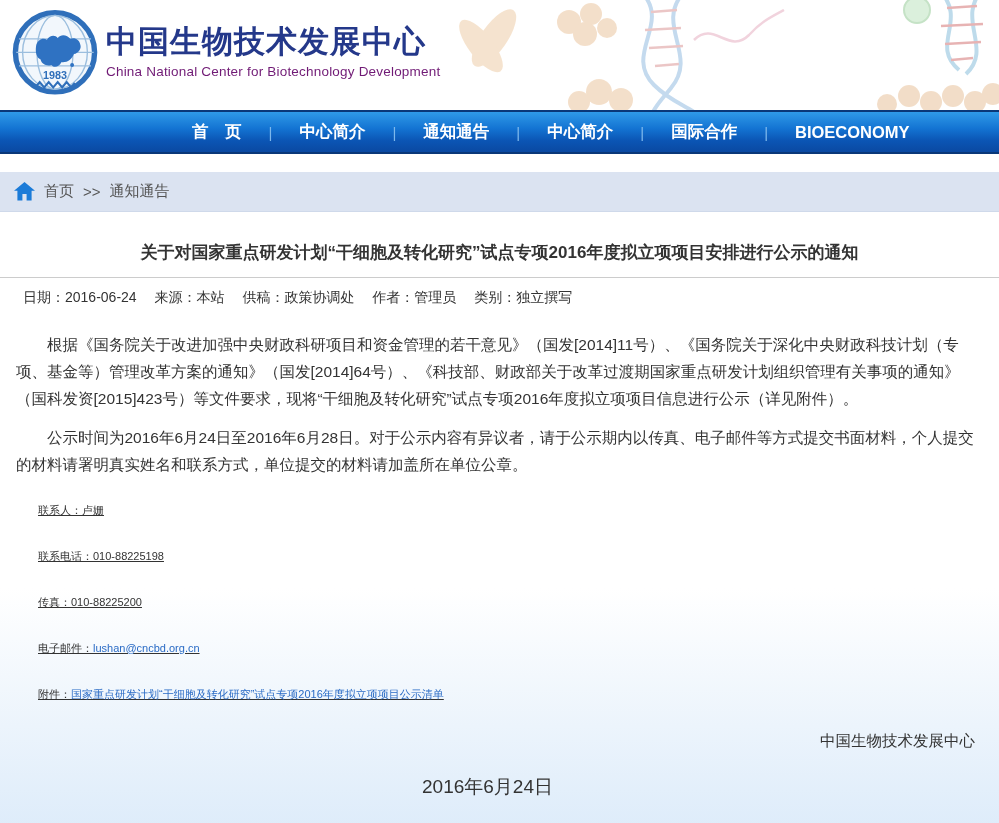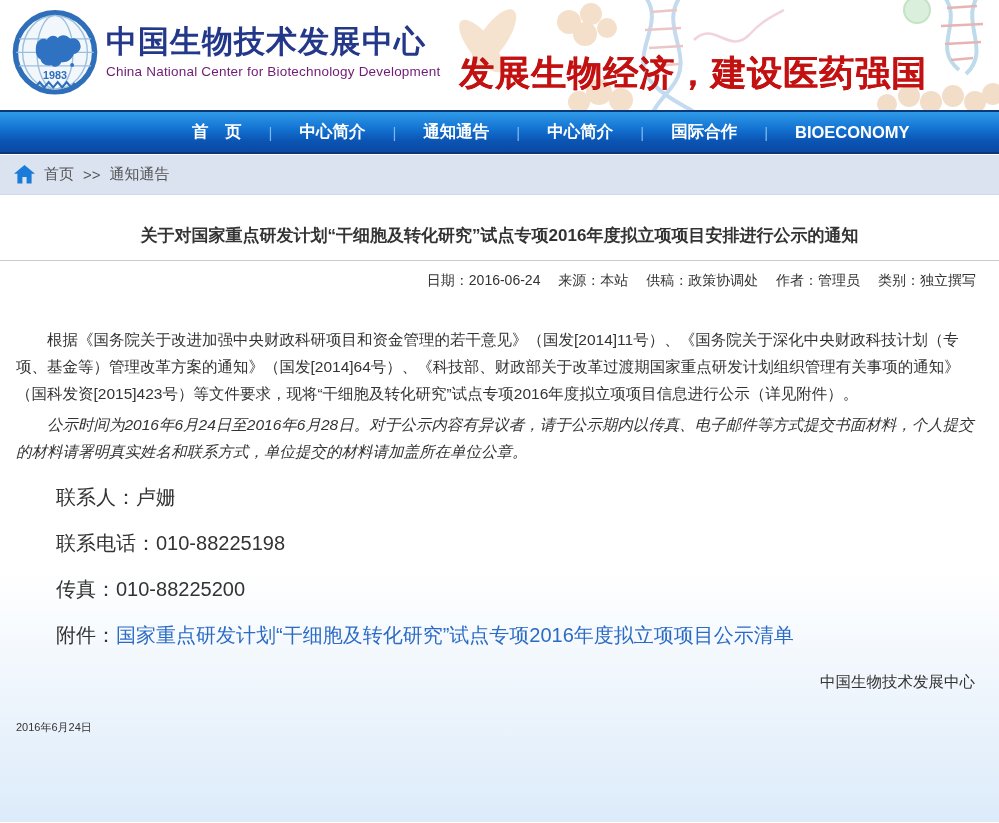--- a/index.html
+++ b/index.html
@@ -22,42 +22,42 @@
   
   .nav{
     height:40px;display:flex;align-items:center;padding-left:165px;box-sizing:content-box;
     background:linear-gradient(180deg,#2f9ae8 0%,#1373d2 42%,#0b55b4 72%,#0a49a2 100%);
     border-top:2px solid #0a3878;border-bottom:2px solid #0a3878;text-align:right;
   }
   .nav-item{color:#fff;font-weight:bold;font-size:16.5px;text-decoration:none;padding:0 27px;white-space:nowrap;cursor:pointer;}
   .nav-sep{color:#7db8ec;font-size:15px;}
   
   .breadcrumb{
-    height:39px;margin-top:1px;background:#dbe3f1;border-bottom:1px solid #cfd9ea;
+    height:39px;margin-top:18px;background:#dbe3f1;border-bottom:1px solid #cfd9ea;
     display:flex;align-items:center;padding-left:14px;gap:9px;
     font-size:15px;color:#555;
   }
   .crumb-link{color:#555;text-decoration:none;cursor:pointer;}
   
   .content{
     height:627px;box-sizing:border-box;padding:0 16px;
     background:linear-gradient(180deg,#ffffff 0%,#ffffff 60%,#ecf4fc 82%,#dcebfa 100%);
   }
   .article-title{text-align:center;font-size:17px;font-weight:bold;color:#333;padding-top:30px;margin:0;line-height:22px;}
   .divider{border:none;border-top:1px solid #ccc;margin:13px -17px 0 -17px;}
-  .meta{text-align:right;font-size:14px;color:#333;margin-top:11px;}
+  .meta{text-align:left;font-size:14px;color:#333;margin-top:11px;}
   .meta-group{margin:0 7px;white-space:nowrap;}
   .body-text{font-size:15.5px;line-height:27px;color:#333;}
   .para{margin:0;text-indent:2em;}
-  .p1{margin-top:36px;}
-  .p2{margin-top:4px;font-style:italic;}
-  .contact-line{margin:19px 0 0 0;padding-left:2em;font-size:20px;line-height:27px;}
+  .p1{margin-top:24px;}
+  .p2{margin-top:12px;}
+  .contact-line{margin:19px 0 0 0;padding-left:2em;font-size:11px;line-height:27px;text-decoration:underline;}
   .link{color:#2a6bc5;text-decoration:none;cursor:pointer;}
   .signature{margin:19px 0 0 0;text-align:right;padding-right:8px;font-size:15.5px;line-height:27px;}
-  .sign-date{margin:19px 0 0 0;text-align:left;padding-right:24px;font-size:11px;line-height:27px;}
+  .sign-date{margin:19px 0 0 0;text-align:center;padding-right:24px;font-size:19px;line-height:27px;}
 </style>
 </head>
 <body>
 
 <div class="banner">
 
   <svg class="banner-art" viewBox="0 0 560 110" aria-hidden="true">
     <g opacity="0.5">
 
       <g fill="#edc9a0">
@@ -125,21 +125,20 @@
     <circle cx="69" cy="63" r="2.2" fill="#2f72c2"></circle>
     <text x="50" y="79" text-anchor="middle" font-size="12" font-weight="bold" fill="#2f6fba">1983</text>
     <path d="M28,88 l5,-6 5,6 5,-6 5,6 5,-6 5,6 5,-6 5,6 4,-5" fill="none" stroke="#2f6fba" stroke-width="2.2"></path>
   </svg>
 
   <div class="title-block">
     <div class="site-title">中国生物技术发展中心</div>
     <div class="site-subtitle">China National Center for Biotechnology Development</div>
   </div>
 
-  <div class="slogan">发展生物经济，建设医药强国</div>
 </div>
 
 <div class="nav">
   <a class="nav-item">首　页</a>
   <span class="nav-sep">|</span>
   <a class="nav-item">中心简介</a>
   <span class="nav-sep">|</span>
   <a class="nav-item">通知通告</a>
   <span class="nav-sep">|</span>
   <a class="nav-item">中心简介</a>
@@ -175,19 +174,20 @@
   <div class="body-text">
     <p class="para p1">根据《国务院关于改进加强中央财政科研项目和资金管理的若干意见》（国发[2014]11号）、《国务院关于深化中央财政科技计划（专项、基金等）管理改革方案的通知》（国发[2014]64号）、《科技部、财政部关于改革过渡期国家重点研发计划组织管理有关事项的通知》（国科发资[2015]423号）等文件要求，现将“干细胞及转化研究”试点专项2016年度拟立项项目信息进行公示（详见附件）。</p>
     <p class="para p2">公示时间为2016年6月24日至2016年6月28日。对于公示内容有异议者，请于公示期内以传真、电子邮件等方式提交书面材料，个人提交的材料请署明真实姓名和联系方式，单位提交的材料请加盖所在单位公章。</p>
 
     <p class="contact-line"><span>联系人：</span><span>卢姗</span></p>
 
     <p class="contact-line"><span>联系电话：</span><span>010-88225198</span></p>
 
     <p class="contact-line"><span>传真：</span><span>010-88225200</span></p>
 
+    <p class="contact-line"><span>电子邮件：</span><a class="link">lushan@cncbd.org.cn</a></p>
 
     <p class="contact-line"><span>附件：</span><a class="link">国家重点研发计划“干细胞及转化研究”试点专项2016年度拟立项项目公示清单</a></p>
 
     <p class="signature">中国生物技术发展中心</p>
     <p class="sign-date">2016年6月24日</p>
   </div>
 </div>
 
 </body></html>

